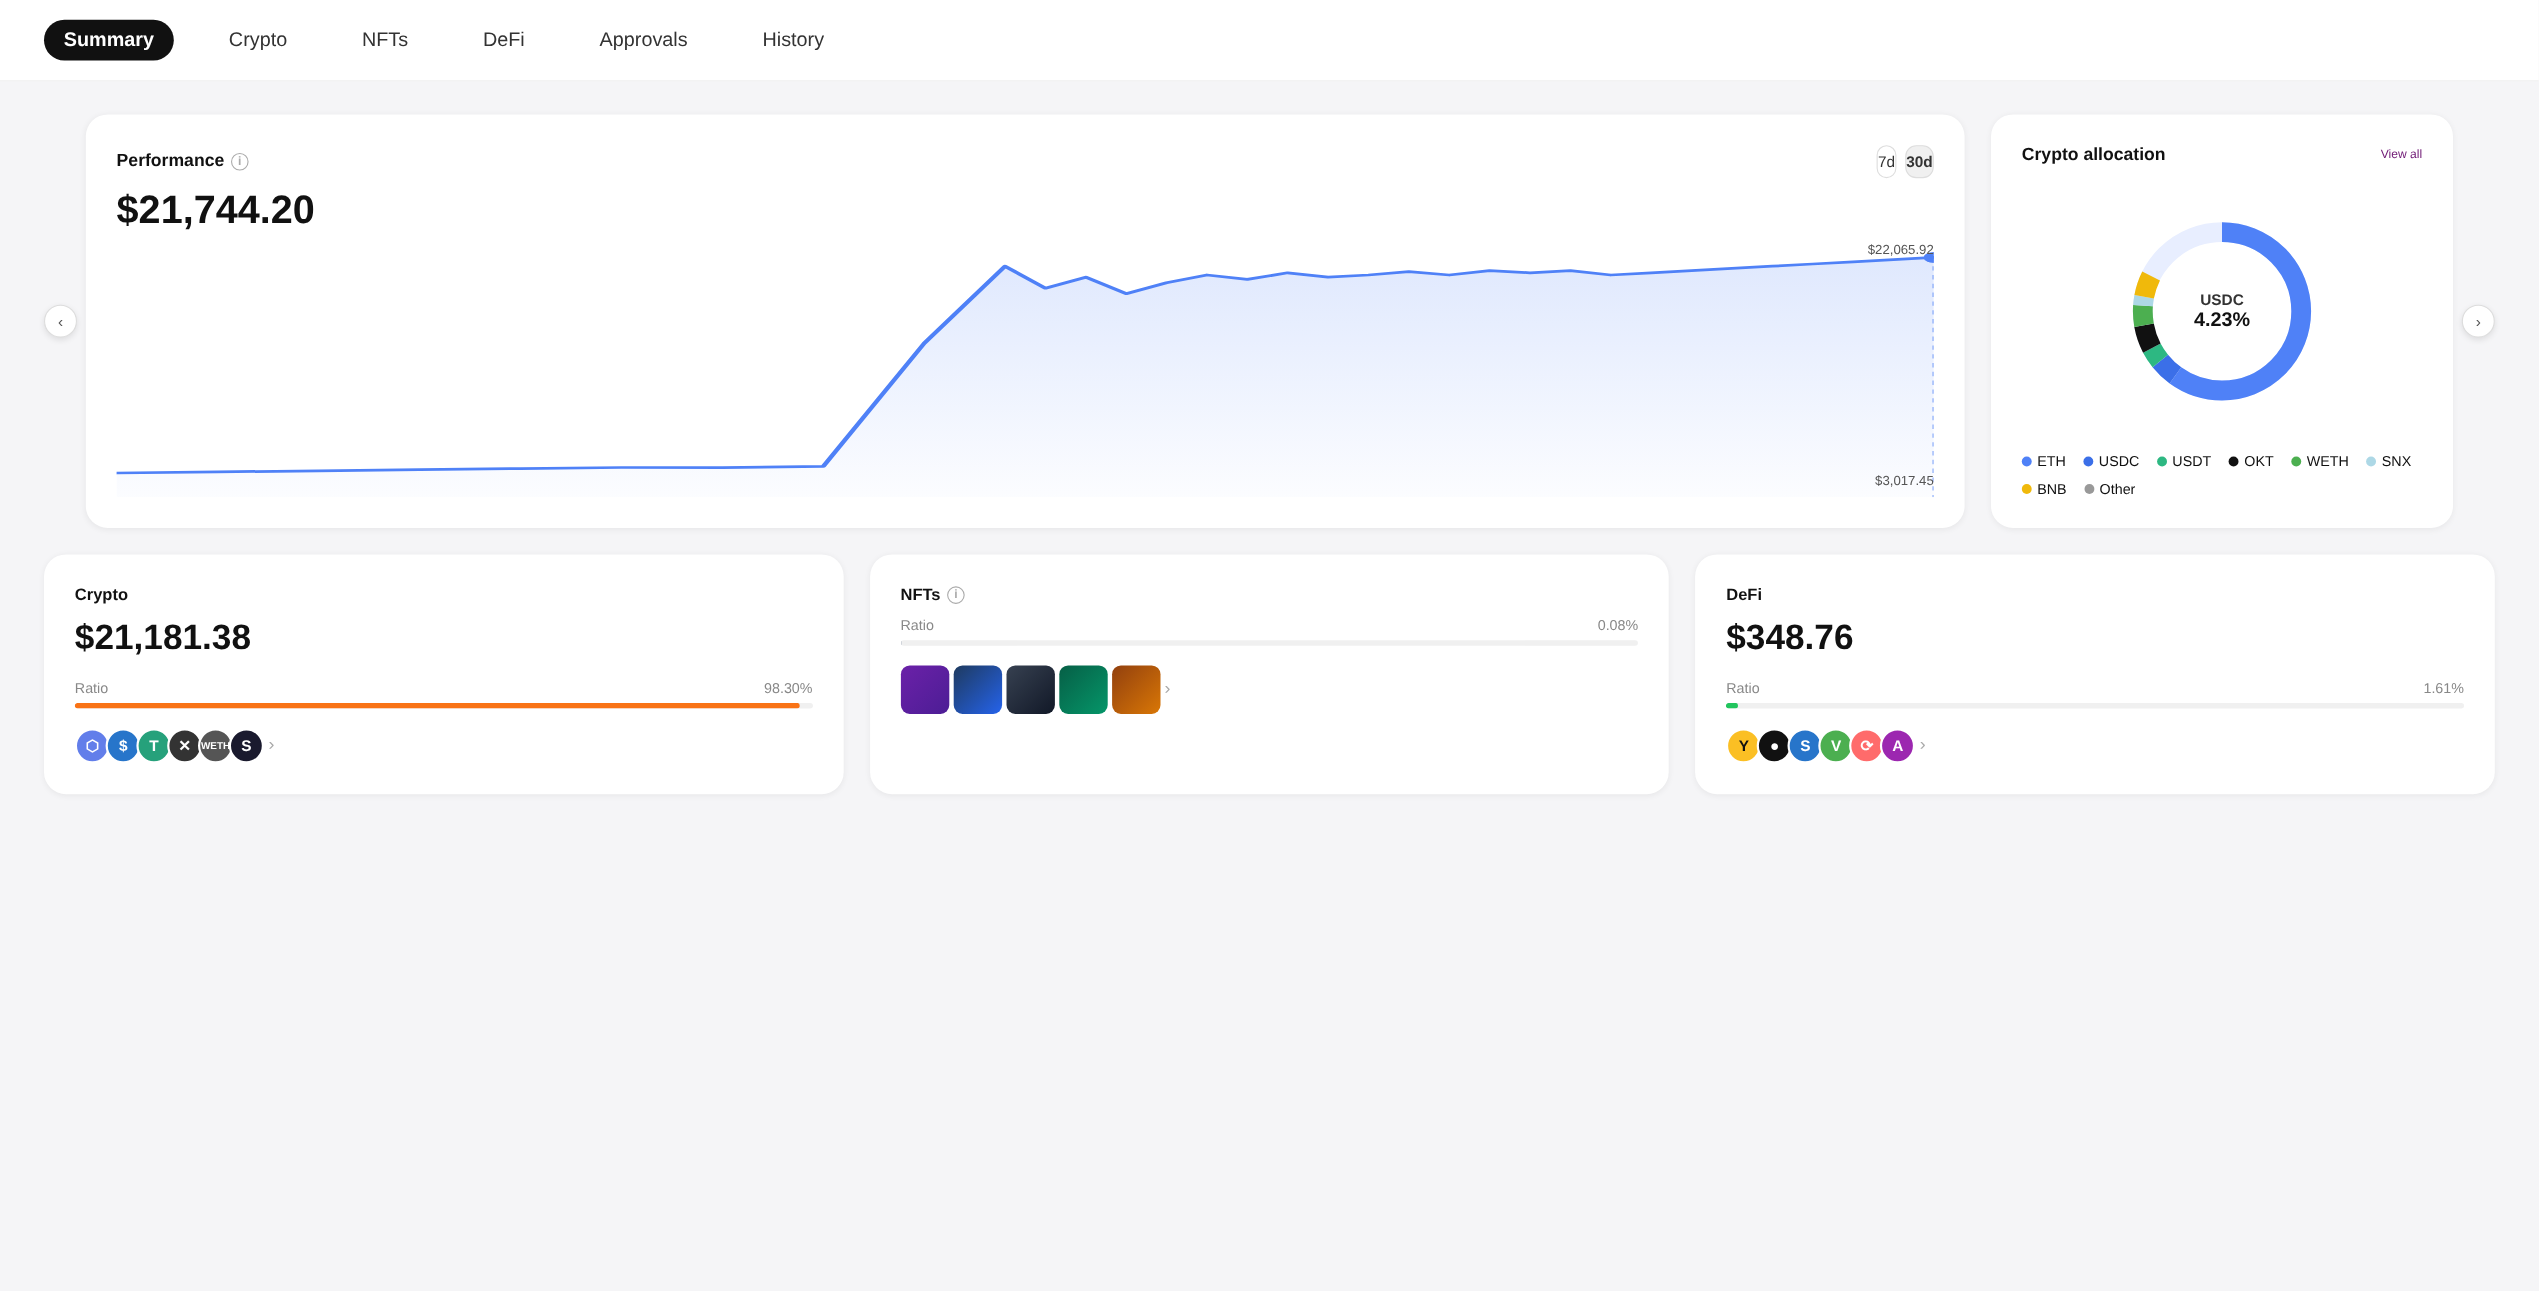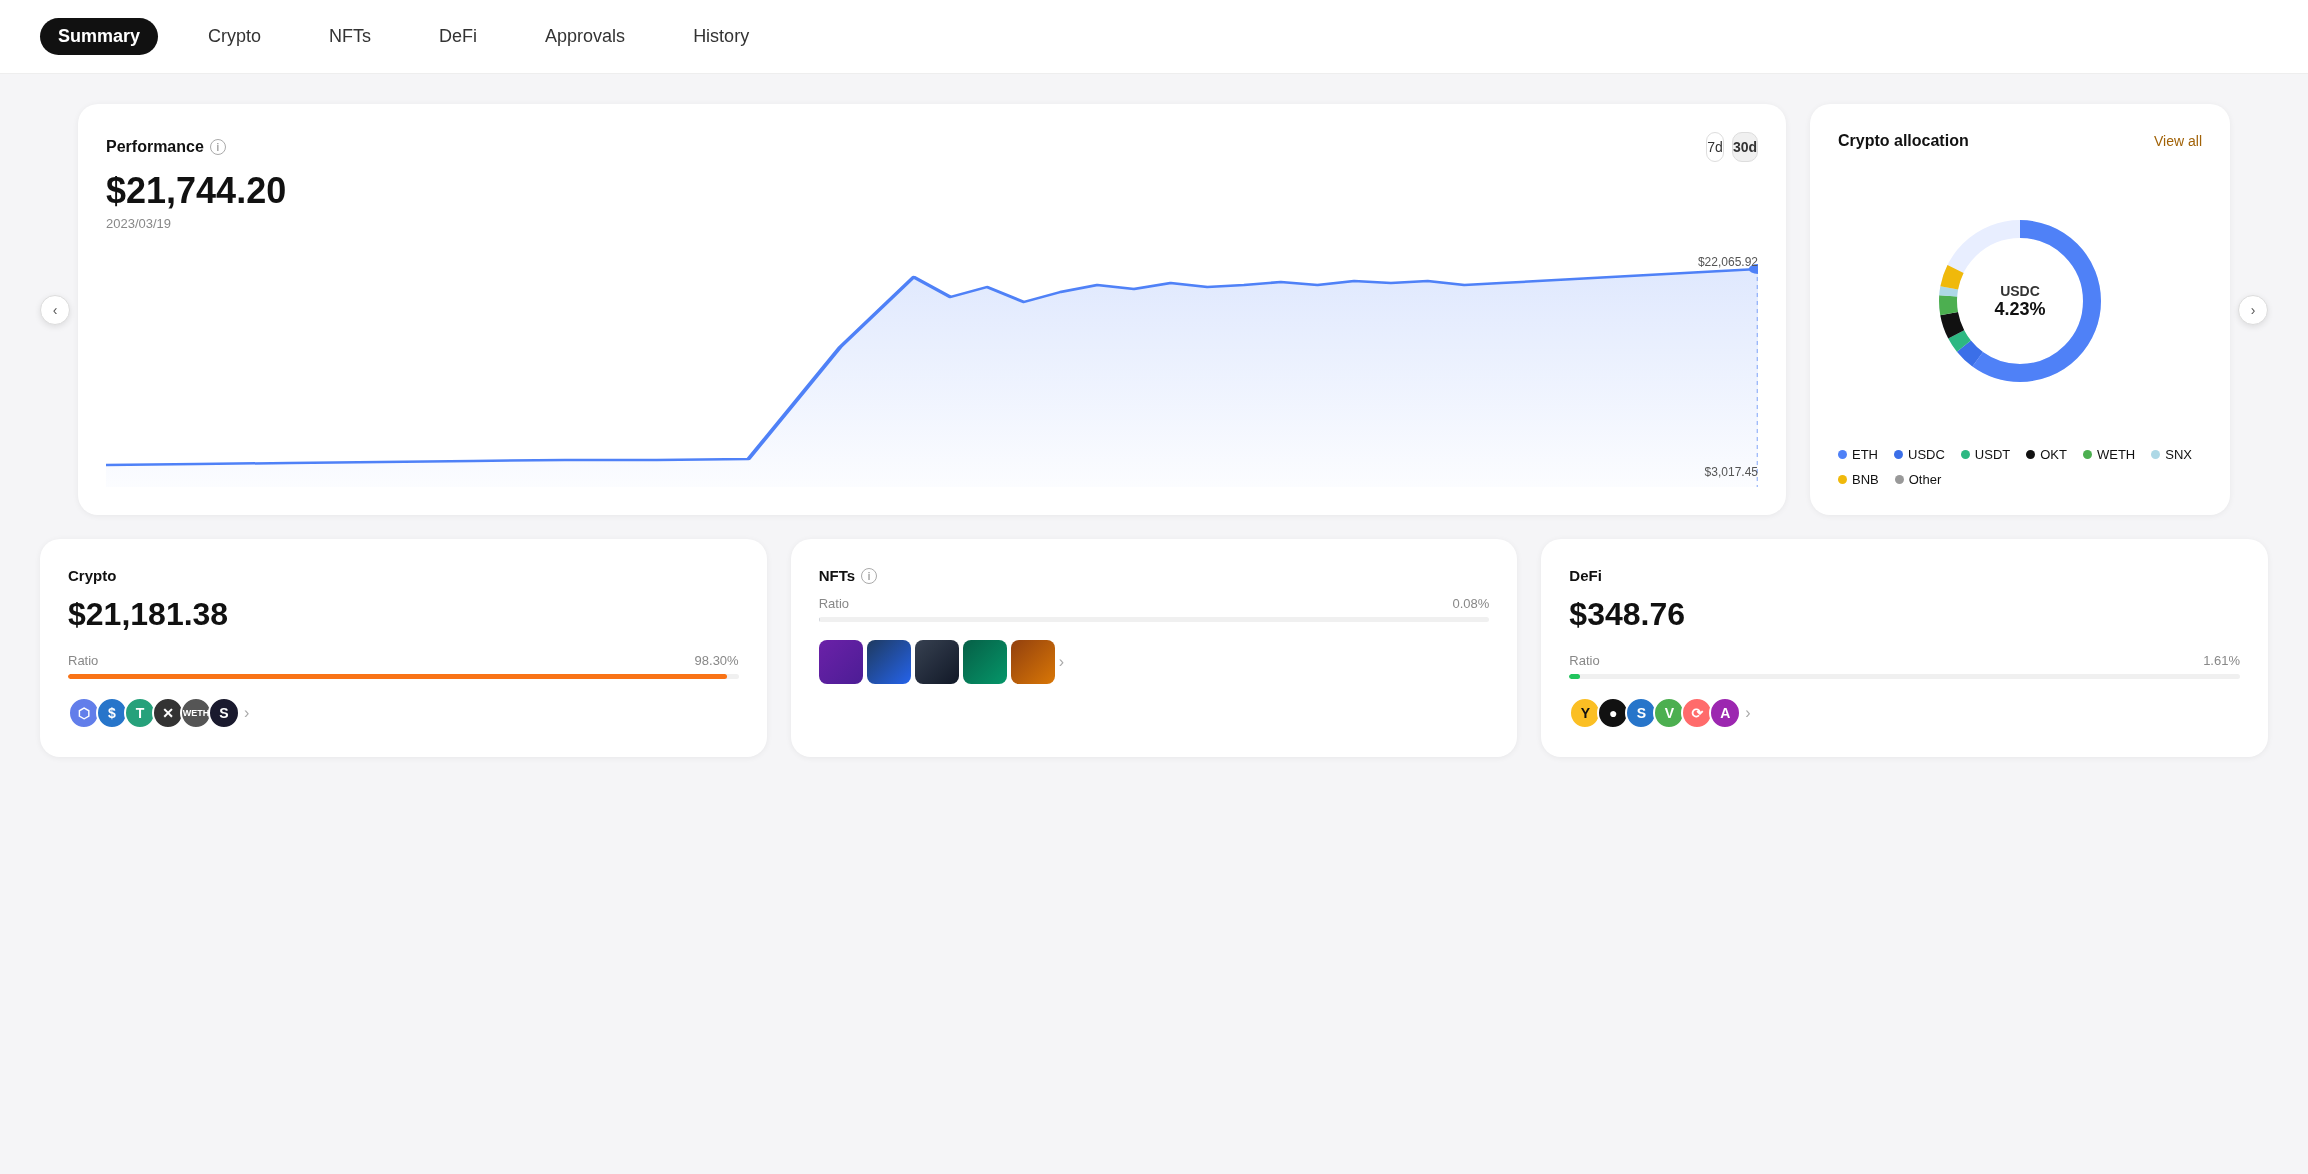--- a/index.html
+++ b/index.html
@@ -138,22 +138,22 @@
       display: flex;
       justify-content: space-between;
       align-items: center;
       margin-bottom: 20px;
     }
     .alloc-title {
       font-size: 16px;
       font-weight: 600;
     }
     .view-all-btn {
-      font-size: 14px;
-      color: #a16207;
+      font-size: 11px;
+      color: #701a75;
       cursor: pointer;
       background: none;
       border: none;
     }
     .donut-section {
       display: flex;
       align-items: center;
       justify-content: center;
       flex: 1;
       position: relative;
@@ -316,21 +316,20 @@
           <div class="perf-title">
             <span>Performance</span>
             <span class="info-icon">i</span>
           </div>
           <div class="time-btns">
             <button class="time-btn">7d</button>
             <button class="time-btn active">30d</button>
           </div>
         </div>
         <div class="perf-amount">$21,744.20</div>
-        <div class="perf-date">2023/03/19</div>
         <div class="chart-container">
           <svg viewBox="0 0 900 240" preserveAspectRatio="none" xmlns="http://www.w3.org/2000/svg">
             <defs>
               <linearGradient id="chartGrad" x1="0" y1="0" x2="0" y2="1">
                 <stop offset="0%" stop-color="#4F81F7" stop-opacity="0.18"></stop>
                 <stop offset="100%" stop-color="#4F81F7" stop-opacity="0.02"></stop>
               </linearGradient>
             </defs>
 
             <path d="M0,220 L0,218 L50,217 L100,216 L150,215 L200,214 L250,213 L300,213 L350,212 L400,100 L440,30 L460,50 L480,40 L500,55 L520,45 L540,38 L560,42 L580,36 L600,40 L620,38 L640,35 L660,38 L680,34 L700,36 L720,34 L740,38 L760,36 L780,34 L800,32 L820,30 L840,28 L860,26 L880,24 L900,22 L900,240 L0,240 Z" fill="url(#chartGrad)"></path>

